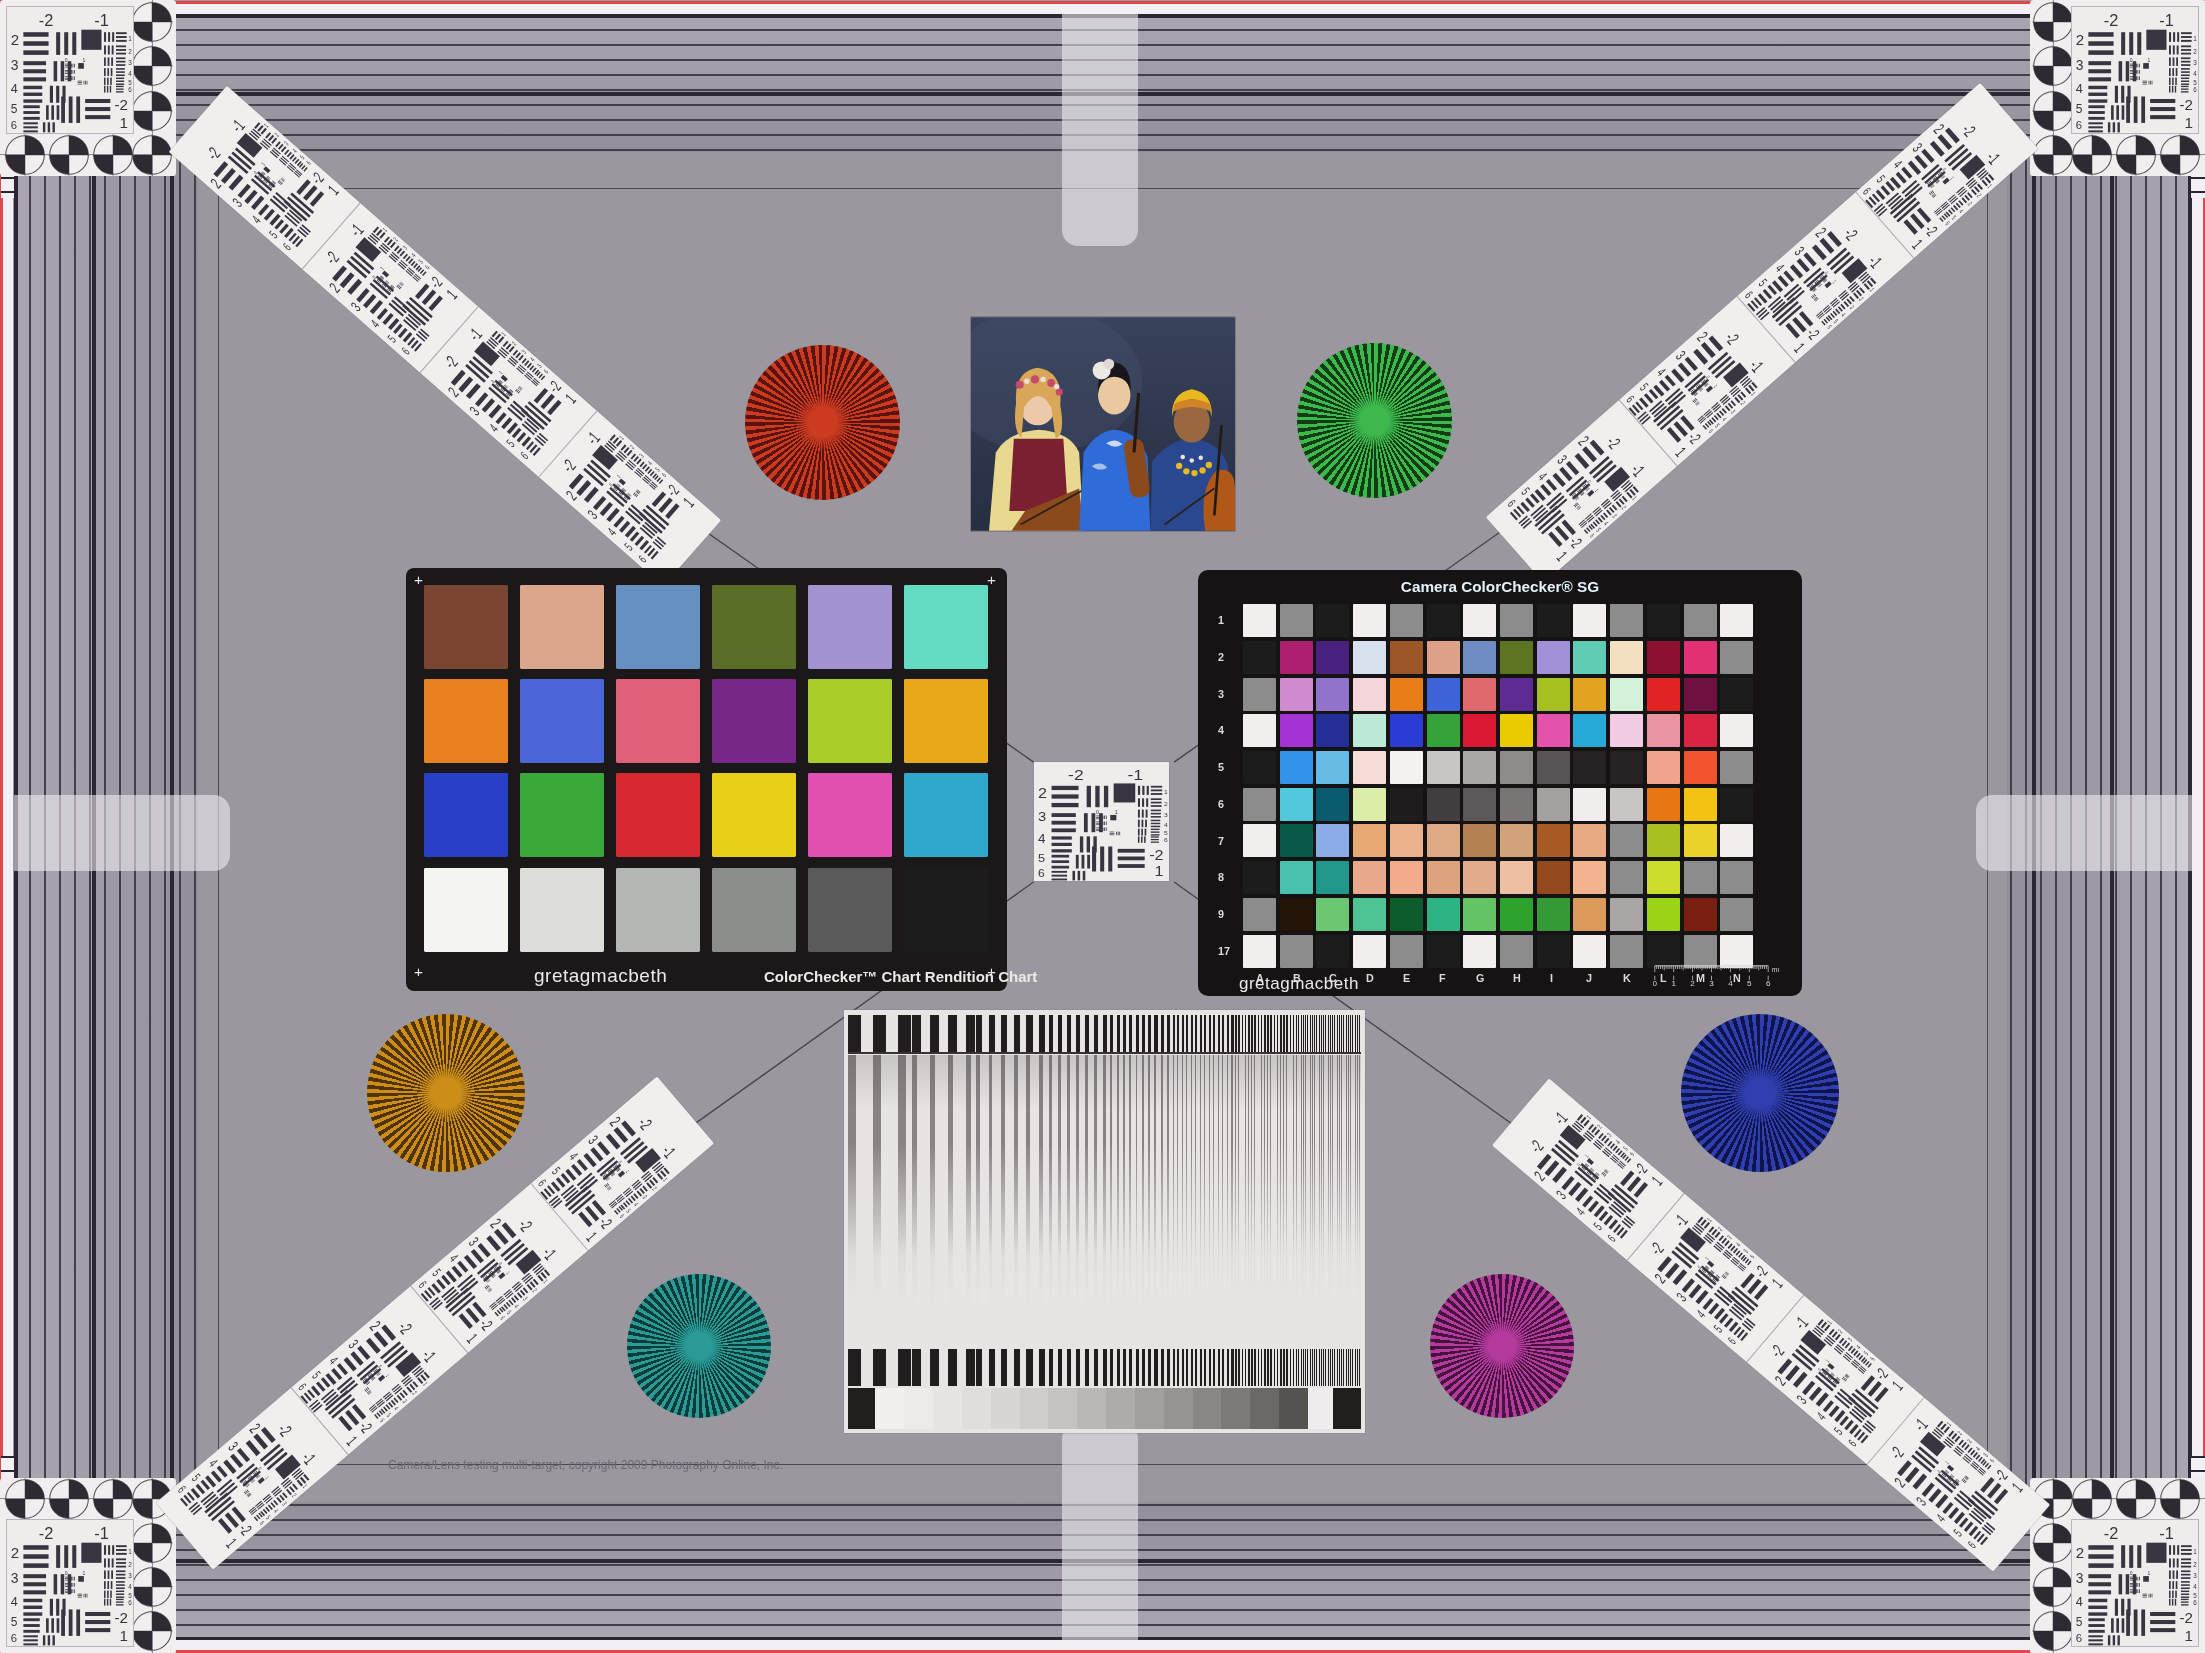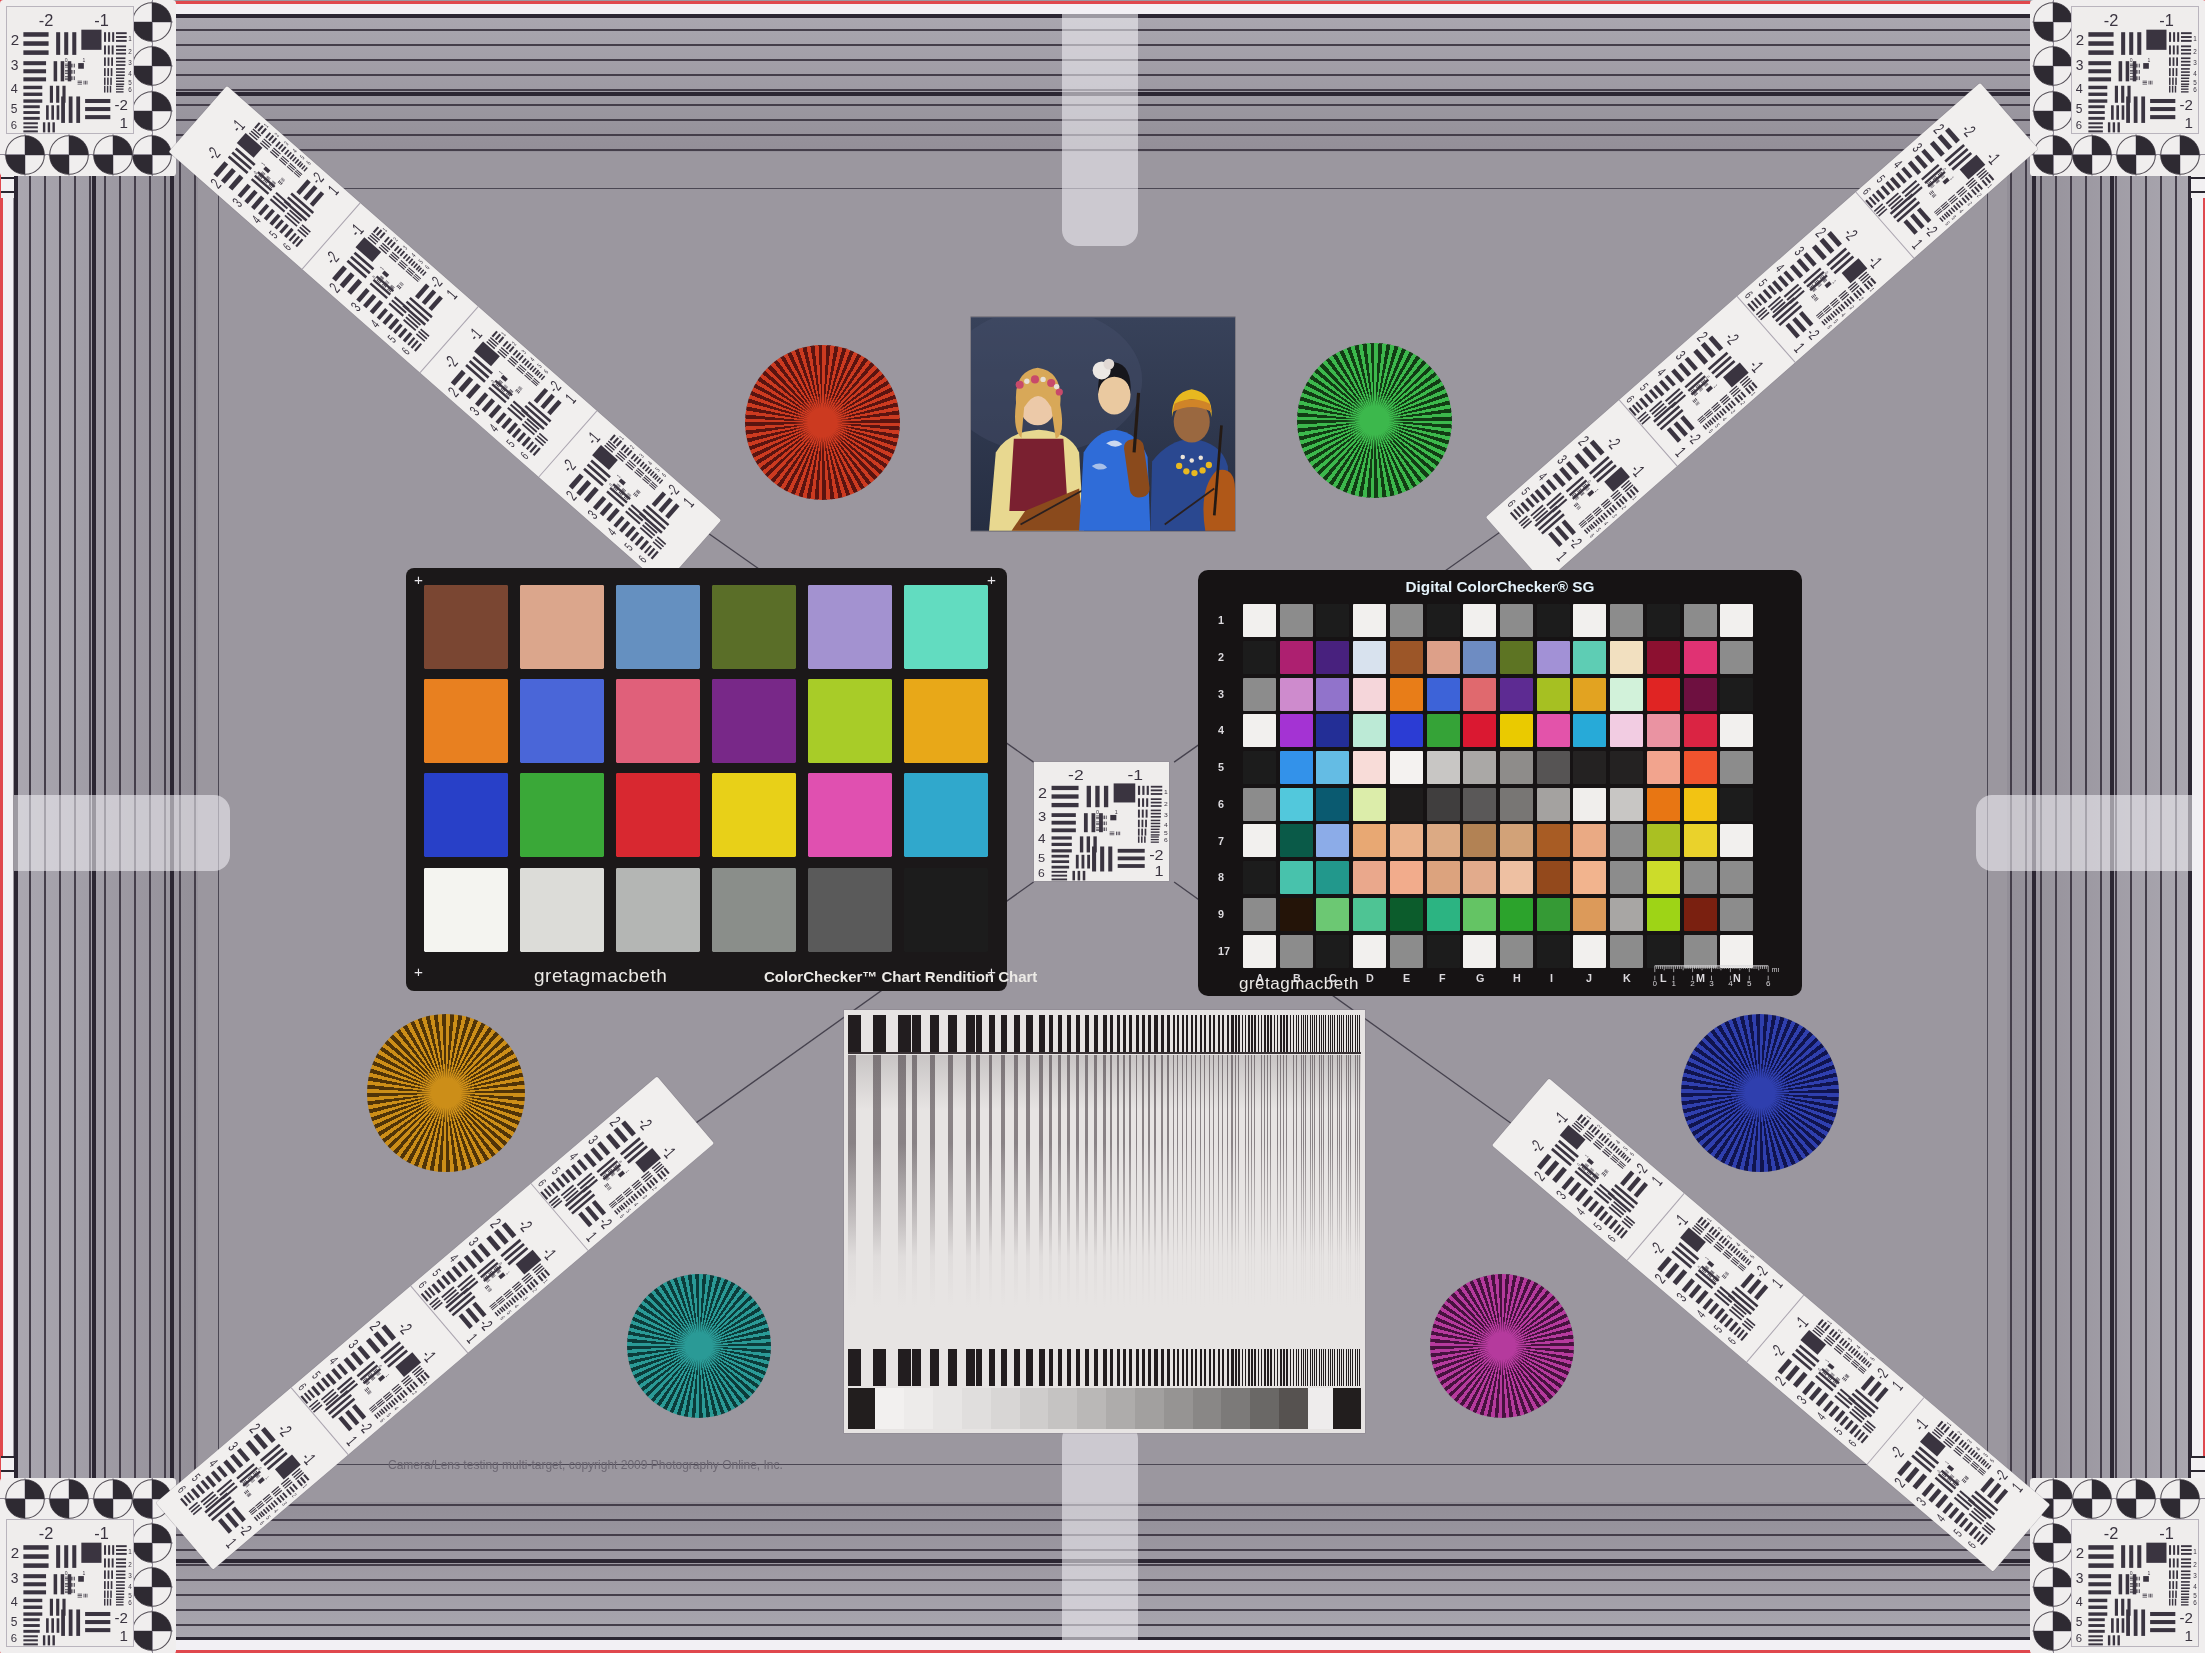--- a/index.html
+++ b/index.html
@@ -2877,21 +2877,21 @@
     </div>
   <span class="plus" style="left:8px;top:7.2px;">+</span>
   <span class="plus" style="left:581px;top:7.2px;">+</span>
   <span class="plus" style="left:8px;top:399px;">+</span>
   <span class="plus" style="left:581px;top:399px;">+</span>
   <div class="cc-text" style="left:128px;top:397px;font-size:19px;letter-spacing:0.5px;">gretagmacbeth</div>
   <div class="cc-text" style="left:358px;top:400px;font-size:15px;font-weight:bold;">ColorChecker™ Chart Rendition Chart</div>
 </div>
 
 <div class="card" id="sg-card" style="left:1198px;top:570px;width:604px;height:426px;border-radius:10px;background:#161314;">
-  <div class="cc-text" style="left:50%;top:8px;transform:translateX(-50%);font-size:15.3px;font-weight:bold;color:#e4f2fa;">Digital ColorChecker® SG</div>
+  <div class="cc-text" style="left:50%;top:8px;transform:translateX(-50%);font-size:15.3px;font-weight:bold;color:#e4f2fa;">Camera ColorChecker® SG</div>
   <div id="sg-grid">
       <div class="cc-patch" style="left: 45px; top: 34px; width: 33px; height: 33px; background: rgb(242, 240, 238); border-radius: 0.9px;"></div>
       <div class="cc-patch" style="left: 82px; top: 34px; width: 33px; height: 33px; background: rgb(140, 140, 140); border-radius: 0.9px;"></div>
       <div class="cc-patch" style="left: 118px; top: 34px; width: 33px; height: 33px; background: rgb(28, 28, 28); border-radius: 0.9px;"></div>
       <div class="cc-patch" style="left: 155px; top: 34px; width: 33px; height: 33px; background: rgb(242, 240, 238); border-radius: 0.9px;"></div>
       <div class="cc-patch" style="left: 192px; top: 34px; width: 33px; height: 33px; background: rgb(140, 140, 140); border-radius: 0.9px;"></div>
       <div class="cc-patch" style="left: 229px; top: 34px; width: 33px; height: 33px; background: rgb(28, 28, 28); border-radius: 0.9px;"></div>
       <div class="cc-patch" style="left: 265px; top: 34px; width: 33px; height: 33px; background: rgb(242, 240, 238); border-radius: 0.9px;"></div>
       <div class="cc-patch" style="left: 302px; top: 34px; width: 33px; height: 33px; background: rgb(140, 140, 140); border-radius: 0.9px;"></div>
       <div class="cc-patch" style="left: 339px; top: 34px; width: 33px; height: 33px; background: rgb(28, 28, 28); border-radius: 0.9px;"></div>

